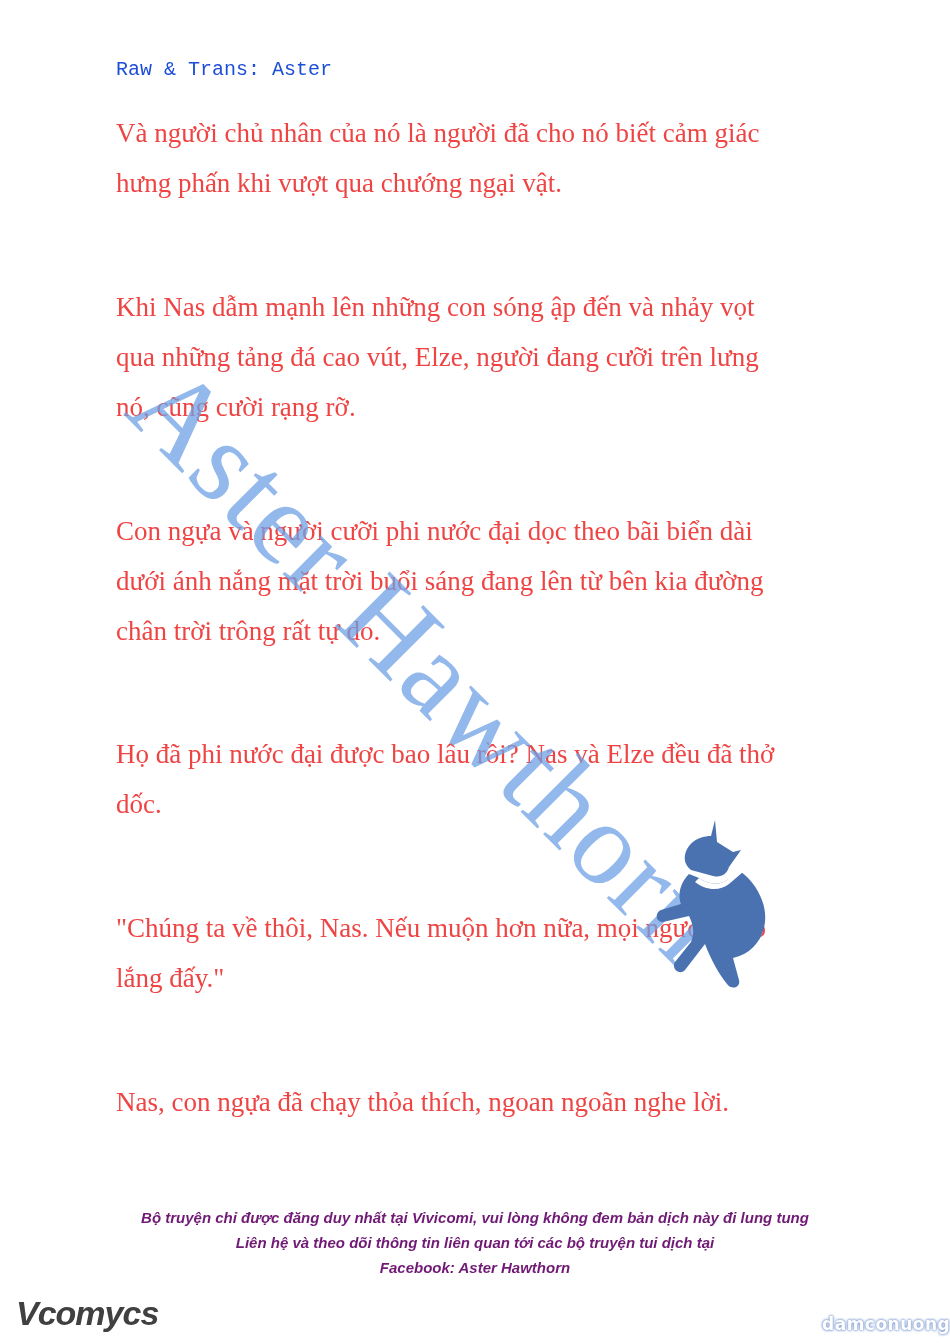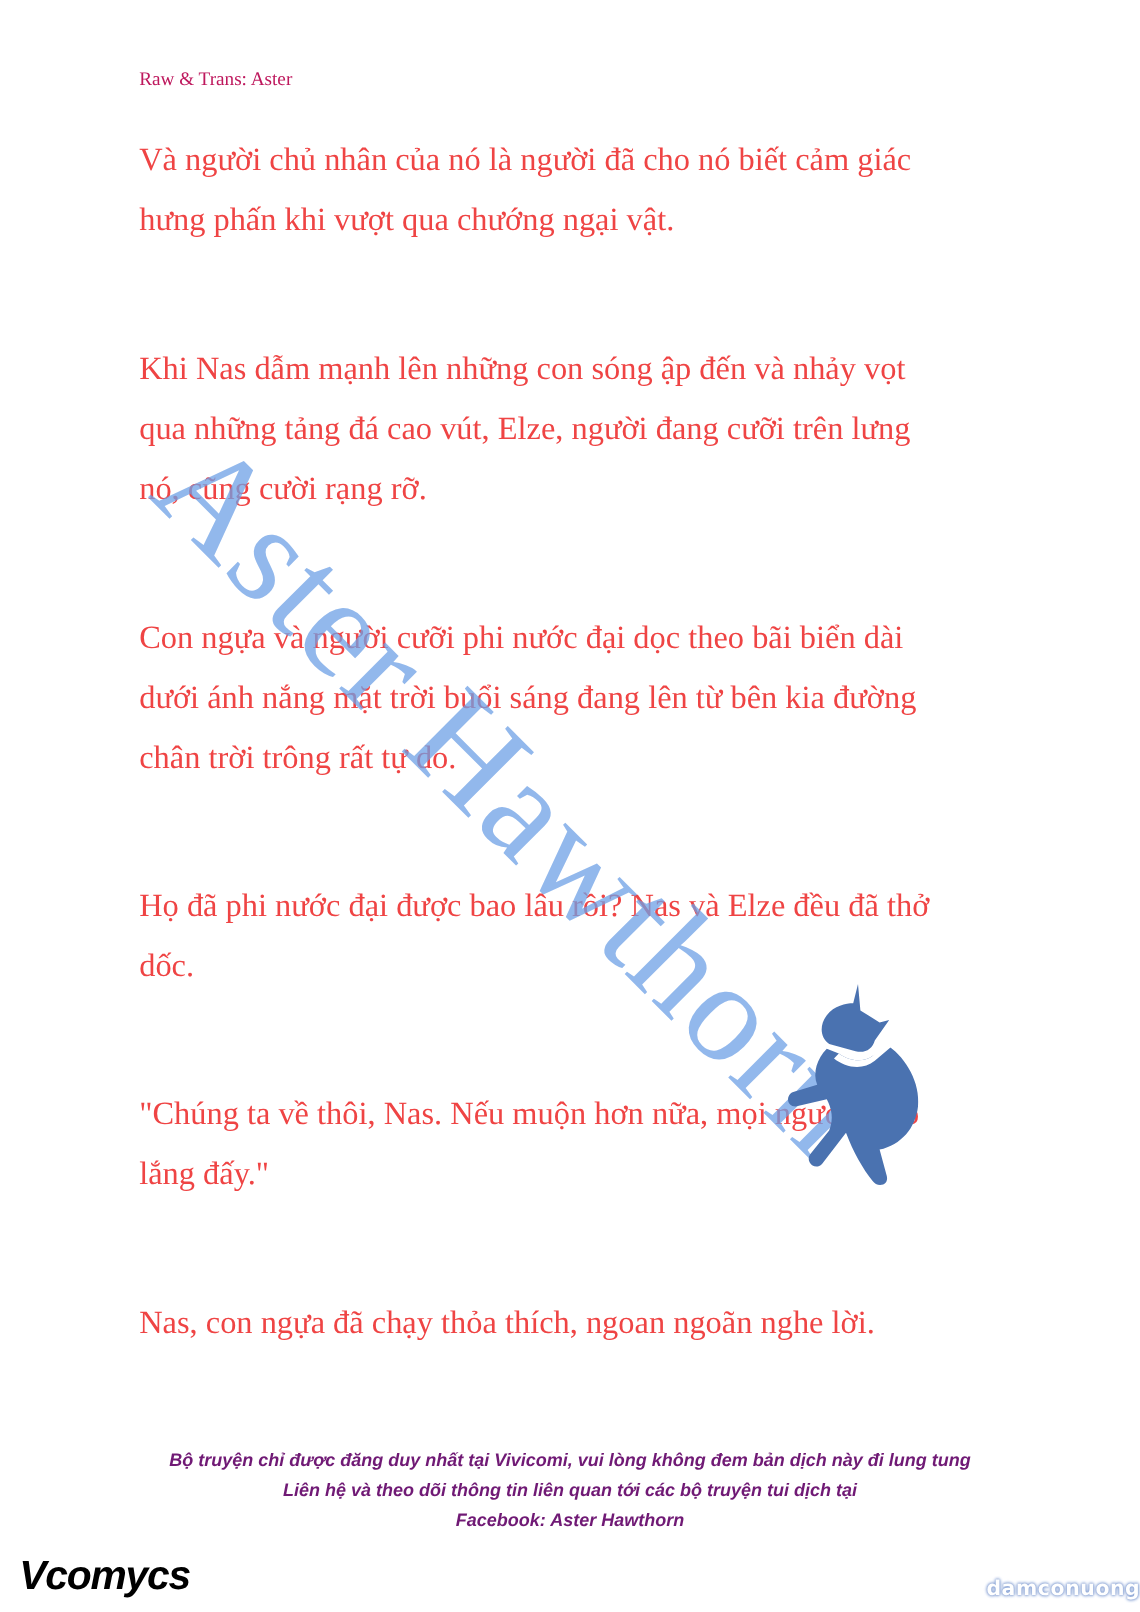--- a/index.html
+++ b/index.html
@@ -3,21 +3,21 @@
   <meta charset="utf-8">
   <style>
     html, body { margin: 0; padding: 0; }
     body {
       width: 950px; height: 1343px; background: #ffffff;
       position: relative; overflow: hidden;
     }
     .page { position: absolute; inset: 0; }
     .header {
       position: absolute; left: 116px; top: 58px;
-      font-family: Liberation Serif, serif; font-size: 16px; color: #be185d;
+      font-family: Liberation Mono, monospace; font-size: 20px; color: #1d4ed8;
     }
     .para {
       position: absolute; left: 116px; width: 720px;
       font-family: "Liberation Serif", serif; font-size: 27px;
       line-height: 50px; color: #ef4444; margin: 0;
     }
     .watermark {
       position: absolute; left: 120px; top: 555px;
       transform-origin: 0 0;
       transform: rotate(45deg) translate(-150px, -270px);
@@ -31,21 +31,21 @@
     }
     .cat { position: absolute; left: 655px; top: 812px; width: 125px; height: 180px; z-index: 3; }
     .footer {
       position: absolute; left: 0; width: 950px; text-align: center;
       font-family: "Liberation Sans", sans-serif; font-style: italic; font-weight: bold;
       font-size: 15px; color: #701a75;
     }
     .logo-left {
       position: absolute; left: 16px; top: 1294px;
       font-family: "Liberation Sans", sans-serif; font-style: italic; font-weight: bold;
-      font-size: 34px; color: #000000; letter-spacing: -1px;
+      font-size: 34px; color: #404040; letter-spacing: -1px;
     }
     .logo-right {
       position: absolute; left: 812px; top: 1314px;
       font-family: "DejaVu Sans", sans-serif; font-size: 17px; font-weight: bold;
       color: #ffffff; letter-spacing: 0.5px;
       text-shadow: 0 0 3px #8fa8d8, 0 0 3px #8fa8d8, 0 0 2px #7f98cc;
       padding-left: 10px;
     }
   </style>
 </head>

